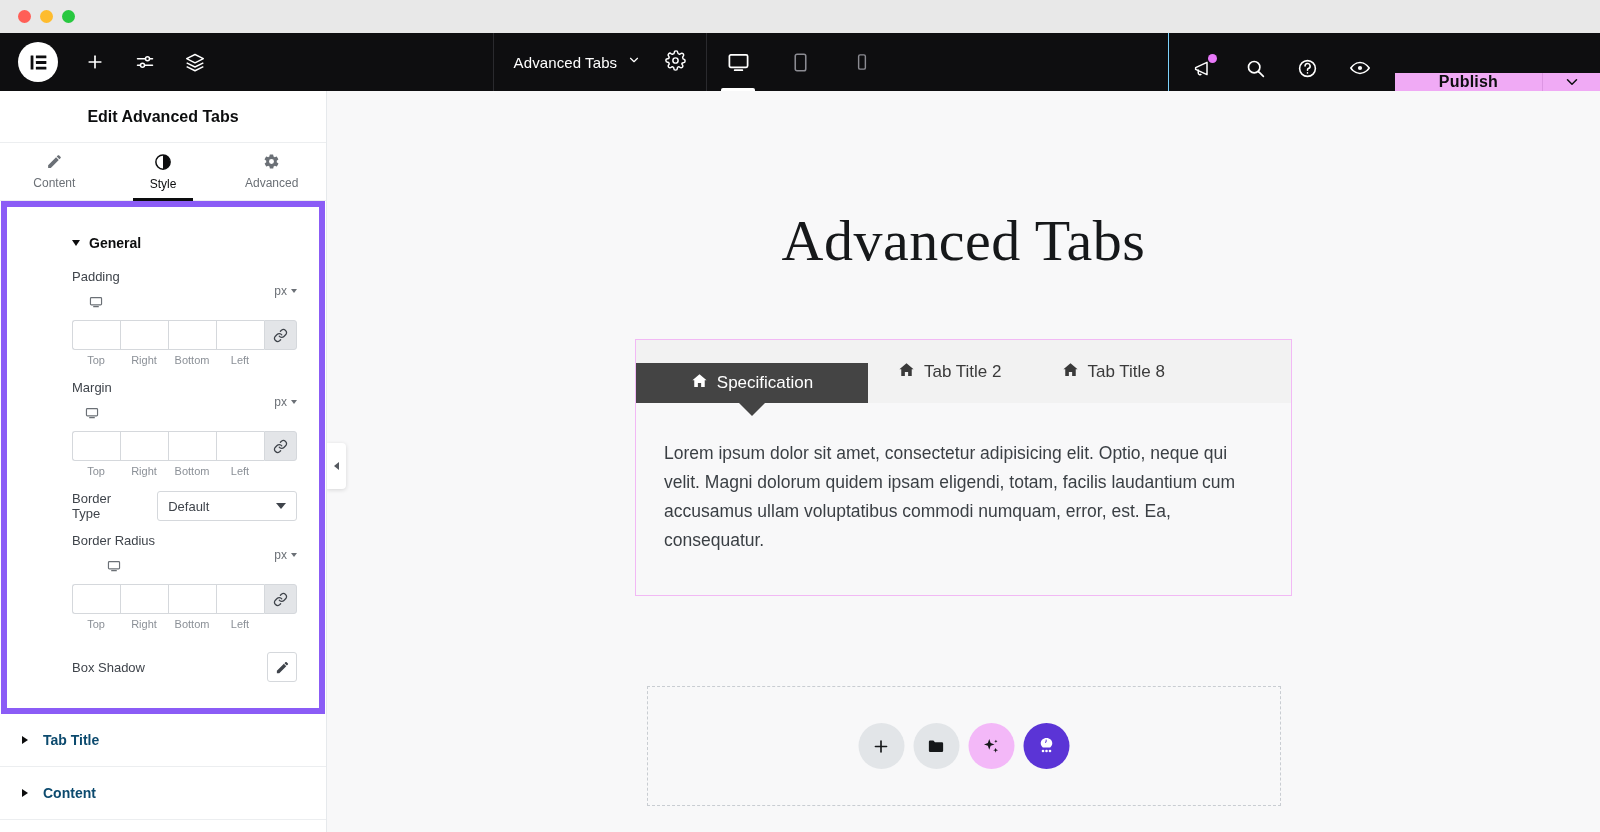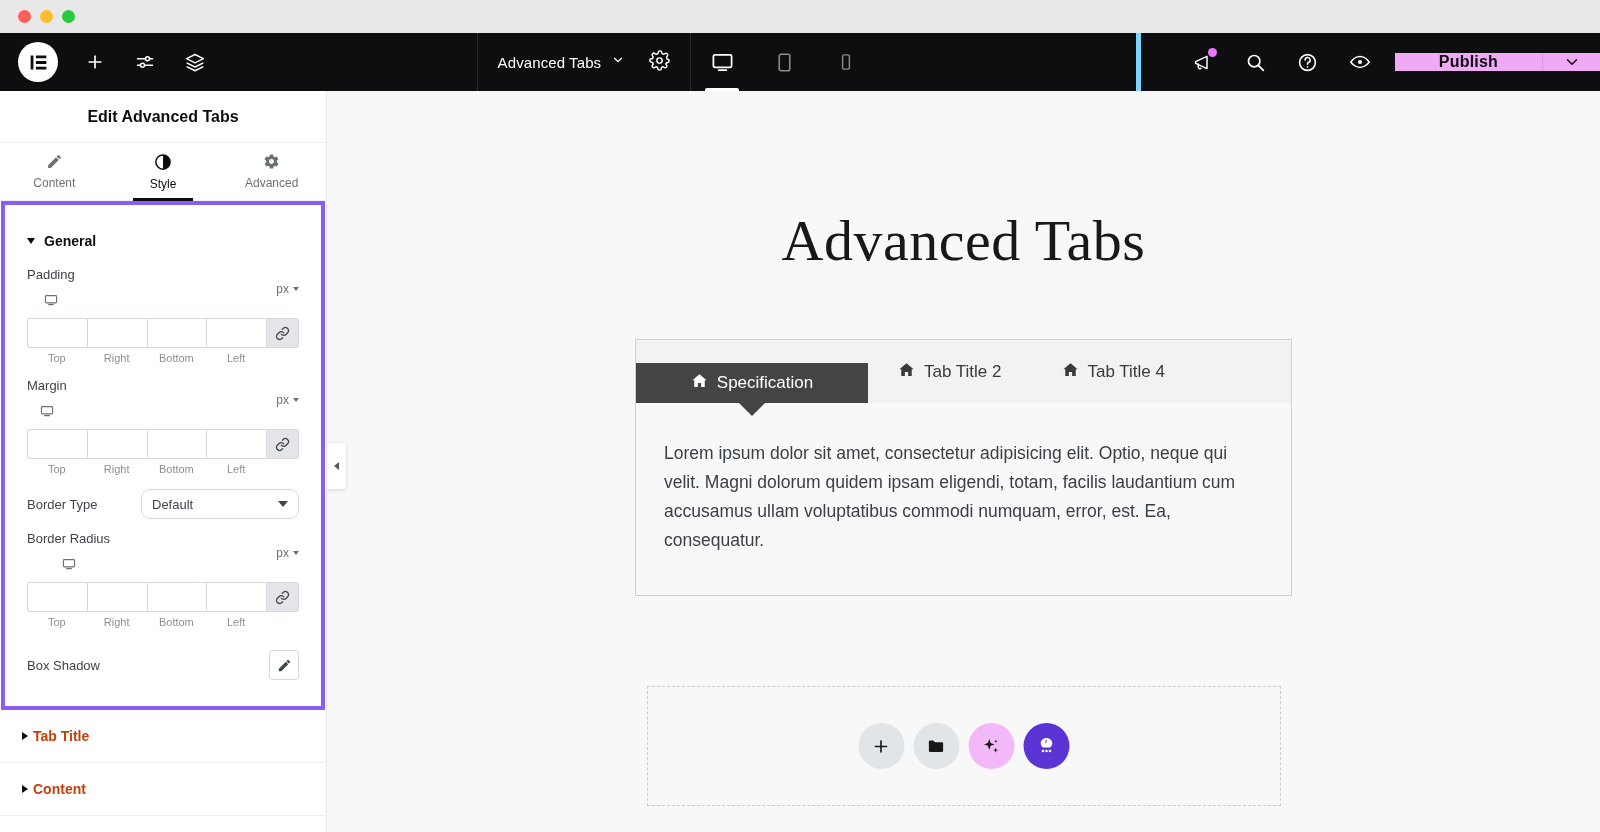--- a/index.html
+++ b/index.html
@@ -46,23 +46,22 @@
   .resp-btn {
     width: 62px; display: flex; align-items: center; justify-content: center;
     position: relative; cursor: pointer; color: #8b8b92;
   }
   .resp-btn.active { color: #fff; }
   .resp-btn.active::after {
     content: ""; position: absolute; bottom: 0; left: 14px; right: 14px;
     height: 3px; background: #fff; border-radius: 2px 2px 0 0;
   }
   .tb-right {
-    display: flex; align-items: center;
-    border-left: 5px solid #7dd3fc;
-    padding-left: 28px;
+    display: flex; align-items: flex-end;
+    border-left: 1px solid #7dd3fc;
   }
   .tb-right-icons { display: flex; align-items: center; padding: 0 12px; gap: 6px; }
   .notif-wrap { position: relative; }
   .notif-dot {
     position: absolute; top: 9px; right: 10px;
     width: 9px; height: 9px; border-radius: 50%; background: #e879f9;
   }
   .publish-btn {
     background: #f0aaf5; color: #0e0e10; font-size: 16px; font-weight: 700;
     display: flex; align-items: center; justify-content: center;
@@ -96,21 +95,21 @@
   .panel-tab .pt-label { font-size: 12px; }
   .panel-tab.active { color: #0c0d0e; }
   .panel-tab.active::after {
     content: ""; position: absolute; bottom: -1px; left: 22%; right: 22%;
     height: 3px; background: #0c0d0e;
   }
 
   .panel-scroll { flex: 1; overflow: hidden; }
 
   .section-highlight {
-    border: 4px solid #8b5cf6; margin: 0 1px;
+    border: 6px solid #8b5cf6; margin: 0 1px; padding-left: 43px;
   }
   .section-body { padding: 16px 22px 22px; }
   .section-title-row {
     display: flex; align-items: center; gap: 9px;
     font-size: 14px; font-weight: 700; color: #0c0d0e; padding: 12px 0 18px;
   }
   .tri-down {
     width: 0; height: 0; border-left: 4.5px solid transparent;
     border-right: 4.5px solid transparent; border-top: 6px solid #0c0d0e;
   }
@@ -153,43 +152,43 @@
   .dim-labels span {
     flex: 1; text-align: center; font-size: 11px; color: #8b9097;
   }
 
   .row-inline {
     display: flex; align-items: center; justify-content: space-between;
     margin: 14px 0 10px;
     gap: 24px;
   }
   .select-box {
-    width: 158px; height: 30px; border: 1px solid #d5d8dc; border-radius: 9px;
+    width: 158px; height: 30px; border: 1px solid #d5d8dc; border-radius: 3px;
     display: flex; align-items: center; justify-content: space-between;
     padding: 0 10px; font-size: 13px; color: #3f444b; cursor: pointer;
     background: #fff;
   }
   .sel-caret {
     width: 0; height: 0; border-left: 5px solid transparent;
     border-right: 5px solid transparent; border-top: 6px solid #3f444b;
   }
   .pencil-box {
     width: 30px; height: 30px; border: 1px solid #d5d8dc; border-radius: 3px;
     display: flex; align-items: center; justify-content: center;
     cursor: pointer; background: #fff; color: #3f444b;
   }
 
   .collapsed-sec {
     border-bottom: 1px solid #eceef0; background: #fff;
     padding: 18px 22px; cursor: pointer;
   }
   .collapsed-sec:first-of-type { border-top: 1px solid #eceef0; }
   .collapsed-row {
-    display: flex; align-items: center; gap: 5px;
-    font-size: 14px; font-weight: 700; color: #c2410c;
+    display: flex; align-items: center; gap: 15px;
+    font-size: 14px; font-weight: 700; color: #0c4a6e;
   }
 
   
   .canvas {
     flex: 1; background: #f8f8f9; position: relative; overflow: hidden;
   }
   .collapse-handle {
     position: absolute; left: 0; top: 352px; width: 19px; height: 46px;
     background: #fff; border-radius: 0 4px 4px 0;
     box-shadow: 0 1px 4px rgba(0,0,0,.14);
@@ -582,21 +581,21 @@
           </span>
           <span>Tab Title 2</span>
         </div>
 
         <div class="tab-item">
           <span>
             <svg width="17" height="17" viewBox="0 0 24 24" fill="currentColor">
               <path d="M12 3 2 11.5h2.6V21h5.1v-5.5h4.6V21h5.1v-9.5H22L12 3z"></path>
             </svg>
           </span>
-          <span>Tab Title 4</span>
+          <span>Tab Title 8</span>
         </div>
 
       </div>
 
       <div class="tab-panel">
         <div class="tab-text">Lorem ipsum dolor sit amet, consectetur adipisicing elit. Optio, neque qui velit. Magni dolorum quidem ipsam eligendi, totam, facilis laudantium cum accusamus ullam voluptatibus commodi numquam, error, est. Ea, consequatur.</div>
       </div>
     </div>
 
     <div class="drop-zone">

